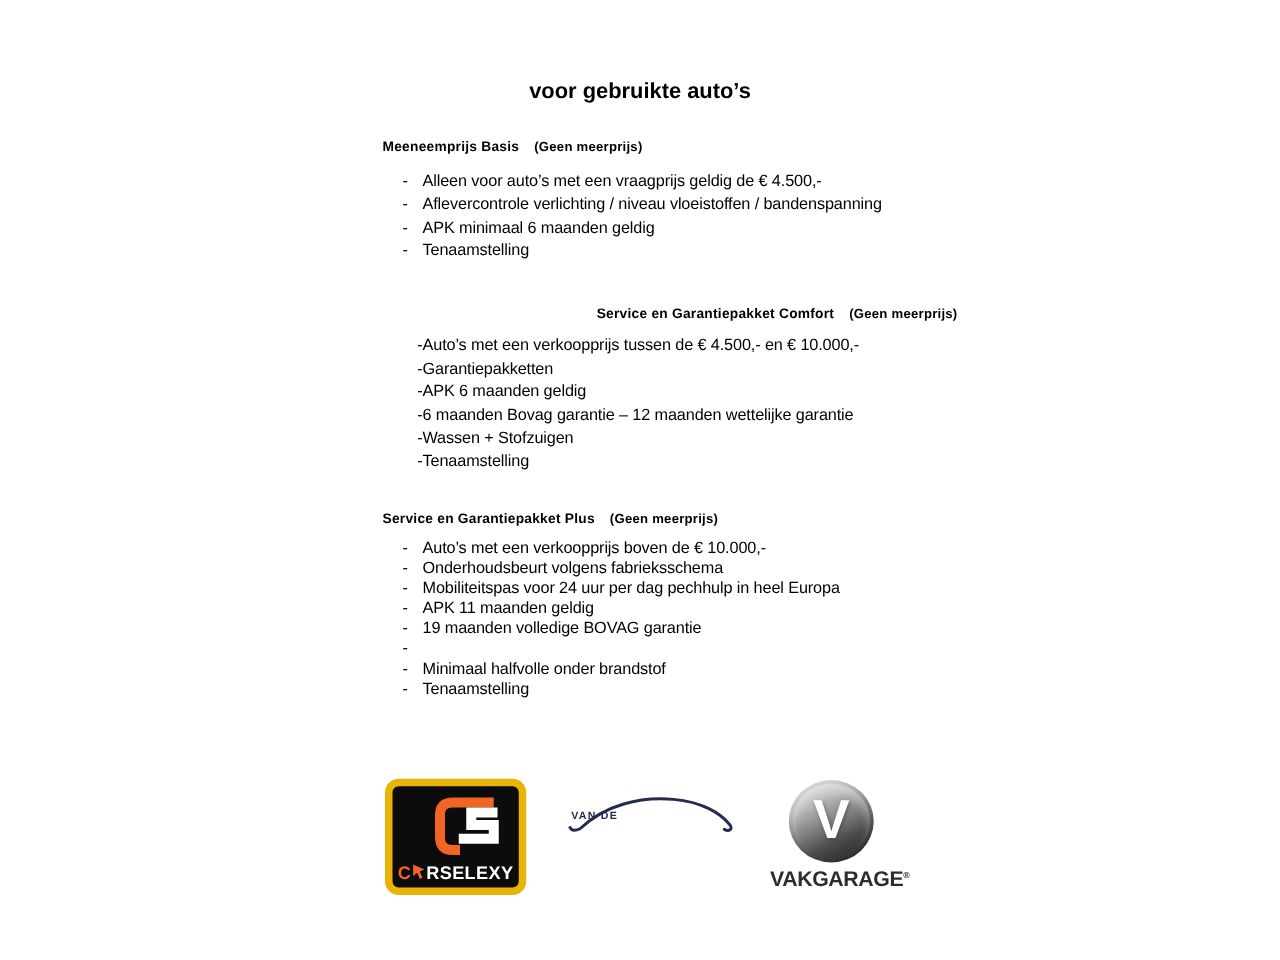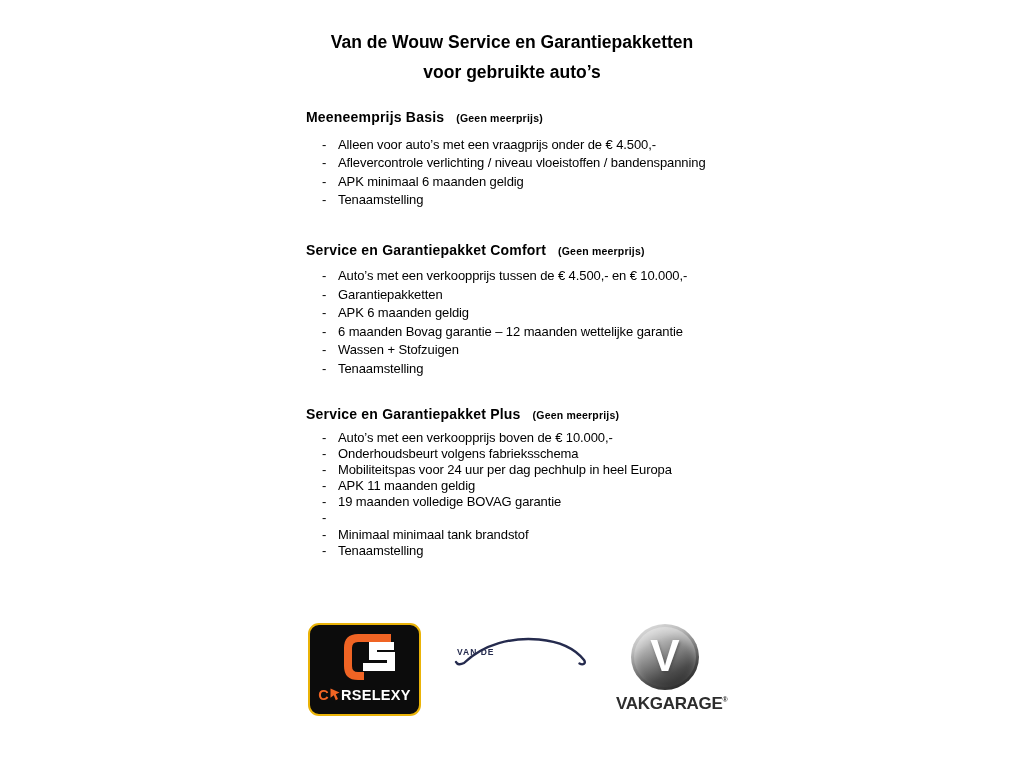--- a/index.html
+++ b/index.html
@@ -34,26 +34,26 @@
   .title.l1 { top: 32px; }
   .title.l2 { top: 62px; }
 
   
   .pkg {
     position: absolute;
     left: 306px;
     width: 460px;
   }
   .pkg.s1 { top: 108px; }
-  .pkg.s2 { top: 241px; }
+  .pkg.s2 { top: 241px; text-align: right; }
   .pkg.s3 { top: 405px; }
 
   .head { height: 16px; white-space: nowrap; }
   .head .h {
-    font-size: 14px;
+    font-size: 11px;
     font-weight: bold;
     letter-spacing: 0.2px;
   }
   .head .n {
     font-size: 10.5px;
     font-weight: bold;
     margin-left: 12px;
     letter-spacing: 0.2px;
   }
 
@@ -76,21 +76,21 @@
 
   
   .logos { position: absolute; top: 0; left: 0; }
 
   
   .carselexy {
     position: absolute;
     left: 308px; top: 623px;
     width: 113px; height: 93px;
     background: #0c0c0c;
-    border: 2px solid #eab308;
+    border: 6px solid #eab308;
     border-radius: 11px;
     box-sizing: border-box;
   }
   .cs-mono { position: absolute; left: 33px; top: 8px; }
   .cs-word {
     position: absolute;
     left: 0; top: 62px;
     width: 100%;
     text-align: center;
     font-size: 14.5px;
@@ -170,31 +170,30 @@
     color: #2d2d2d;
     white-space: nowrap;
   }
   .vak .vword sup { font-size: 7px; font-weight: bold; }
 </style>
 </head>
 <body>
 
 <div class="page">
 
-  <h1 class="title l1">Van de Wouw Service en Garantiepakketten</h1>
   <h1 class="title l2">voor gebruikte auto’s</h1>
 
   <section class="pkg s1">
     <div class="head">
       <span class="h">Meeneemprijs Basis</span><span class="n">(Geen meerprijs)</span>
     </div>
     <ul class="items">
         <li>
           <span class="dash">-</span>
-          <span>Alleen voor auto’s met een vraagprijs onder de € 4.500,-</span>
+          <span>Alleen voor auto’s met een vraagprijs geldig de € 4.500,-</span>
         </li>
         <li>
           <span class="dash">-</span>
           <span>Aflevercontrole verlichting / niveau vloeistoffen / bandenspanning</span>
         </li>
         <li>
           <span class="dash">-</span>
           <span>APK minimaal 6 maanden geldig</span>
         </li>
         <li>
@@ -259,21 +258,21 @@
         </li>
         <li>
           <span class="dash">-</span>
           <span>19 maanden volledige BOVAG garantie</span>
         </li>
         <li>
           <span class="dash">-</span>
         </li>
         <li>
           <span class="dash">-</span>
-          <span>Minimaal minimaal tank brandstof</span>
+          <span>Minimaal halfvolle onder brandstof</span>
         </li>
         <li>
           <span class="dash">-</span>
           <span>Tenaamstelling</span>
         </li>
       </ul>
   </section>
 
   <div class="logos">
 

